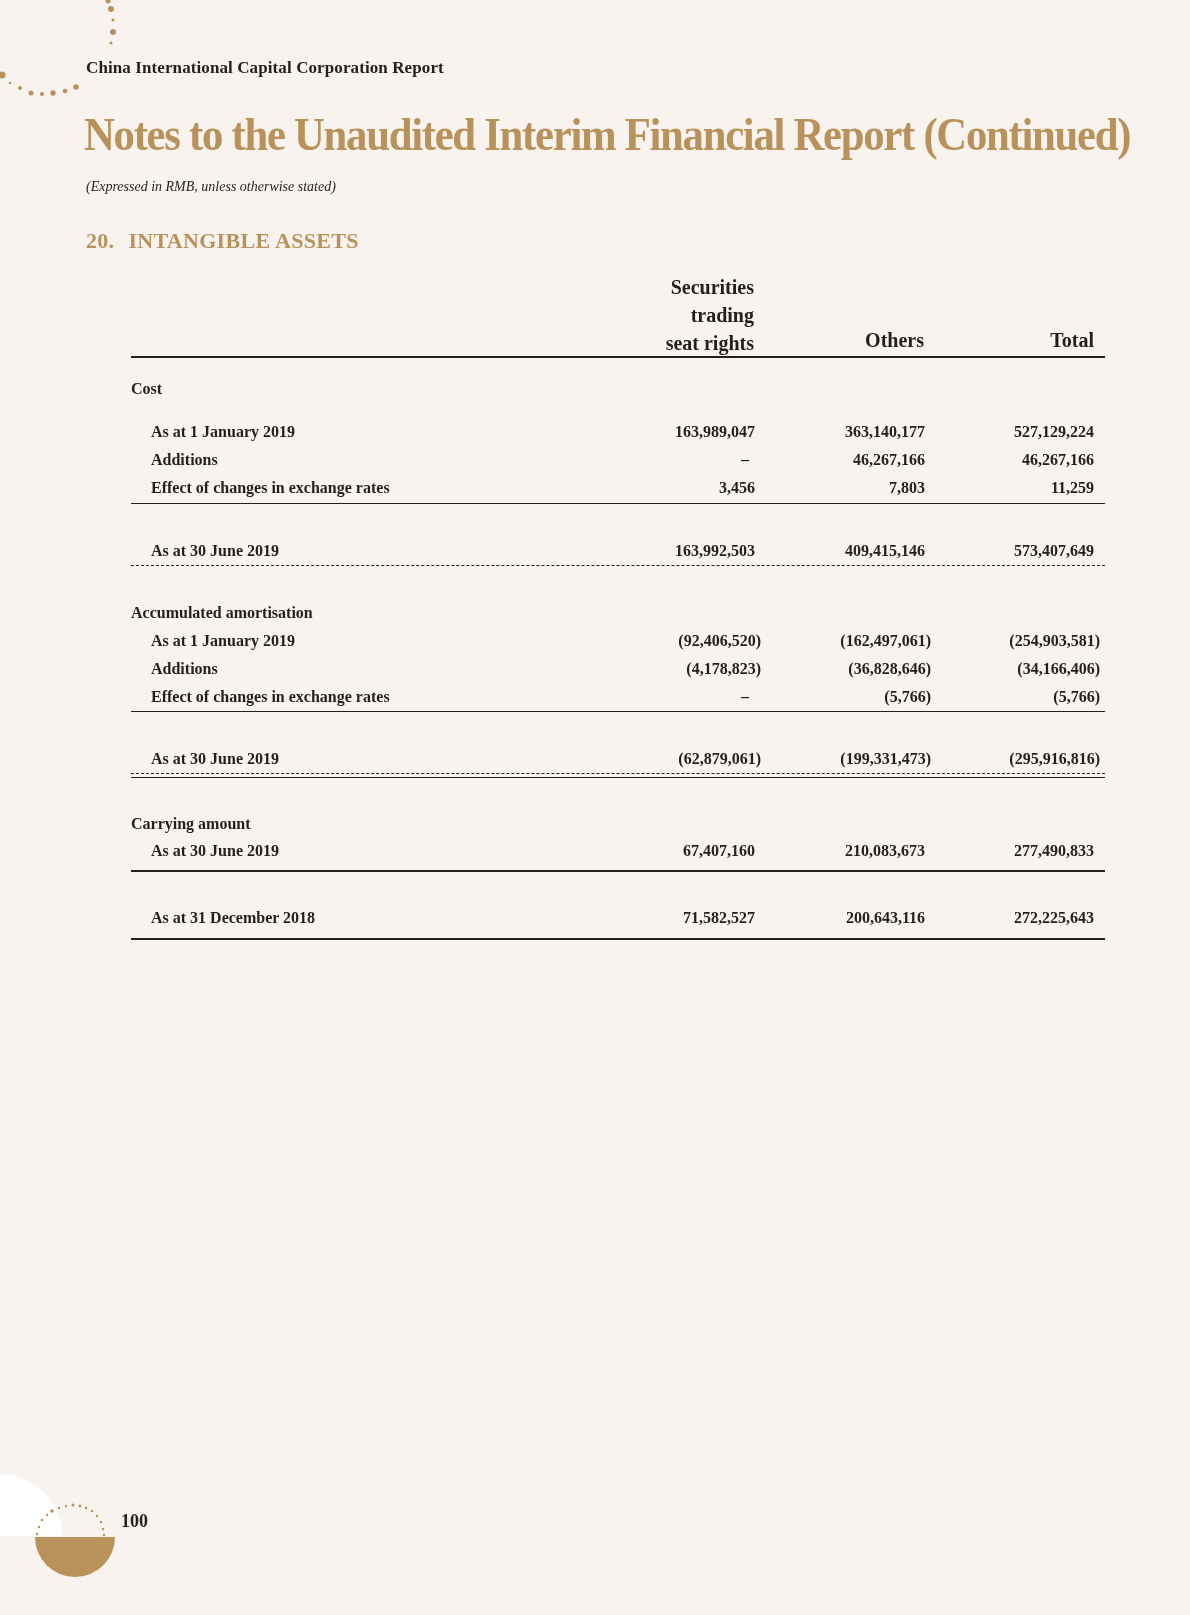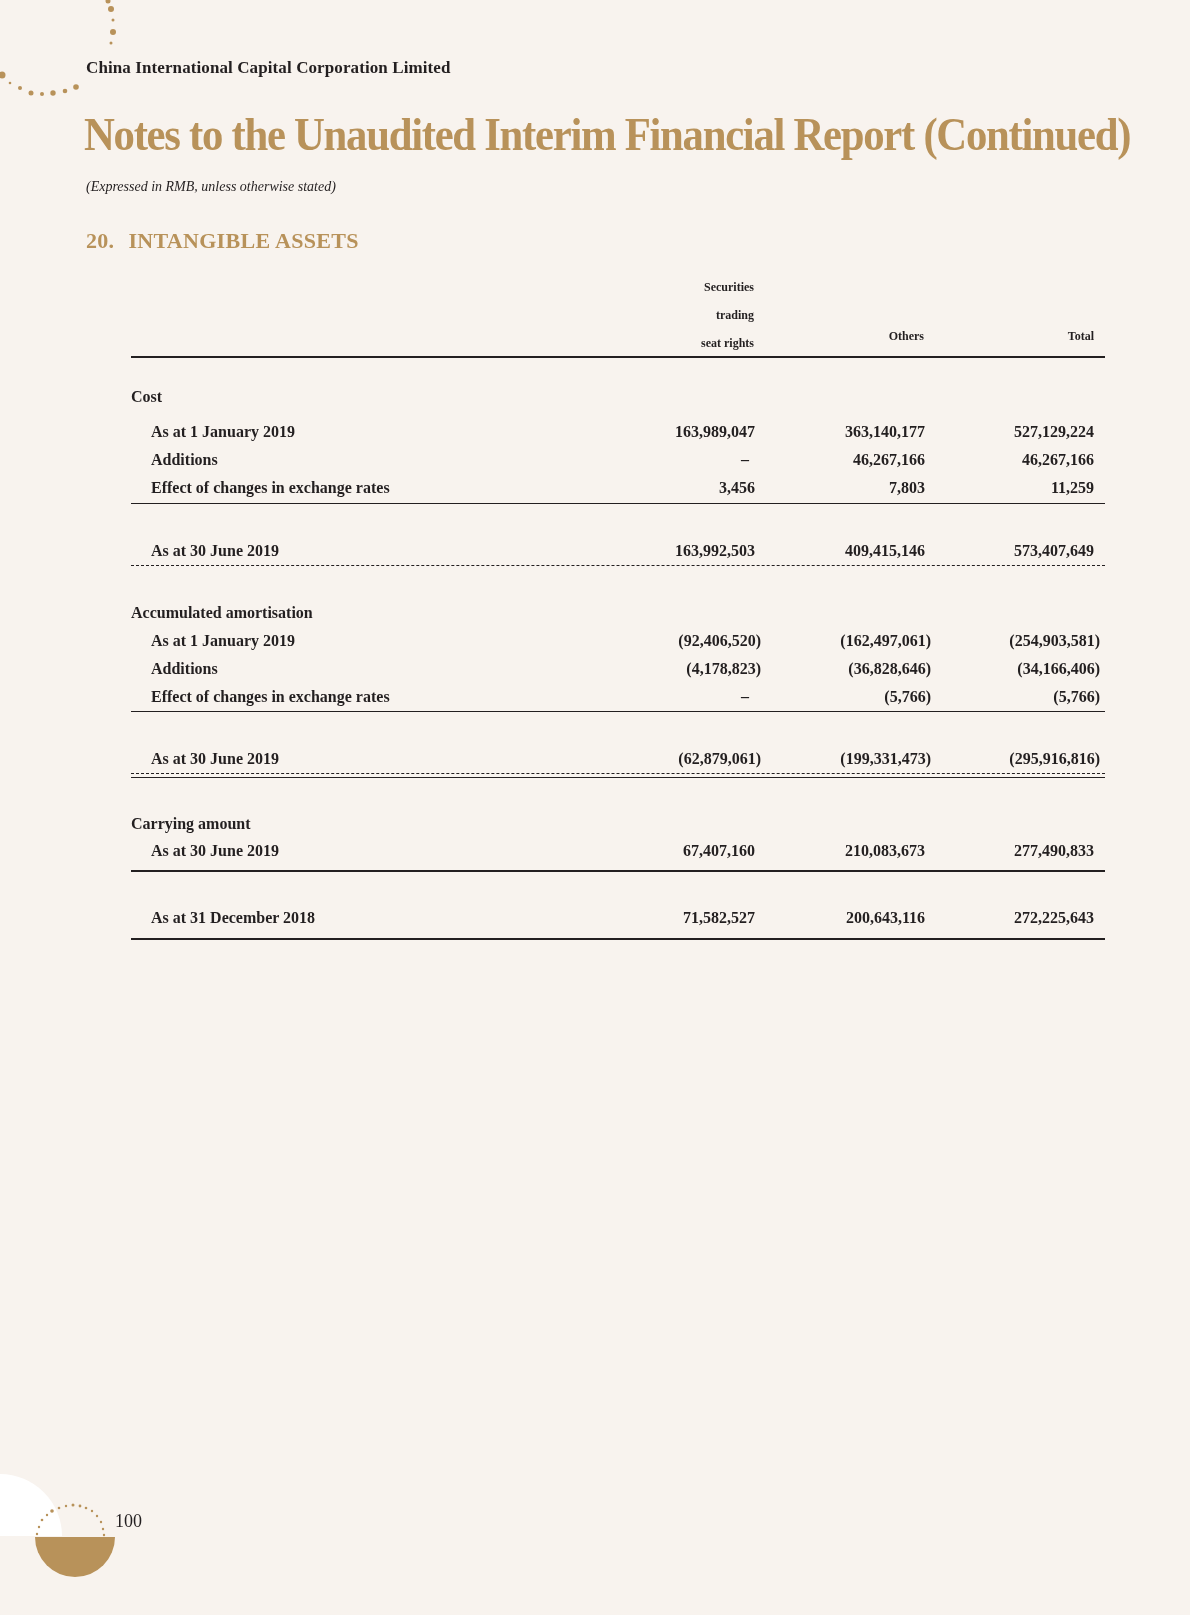--- a/index.html
+++ b/index.html
@@ -18,32 +18,32 @@
     letter-spacing: -1.4px; white-space: nowrap; transform: scaleX(0.93); transform-origin: left top;
   }
   .subtitle {
     left: 86px; top: 179px; font-size: 14px; font-style: italic;
   }
   .section {
     left: 86px; top: 228px; font-size: 22px; font-weight: bold; color: #b8925a; letter-spacing: 0.3px;
   }
   .section .num { margin-right: 14px; margin-top: 48px; }
 
-  .hdr { font-size: 12px; font-weight: bold; text-align: right; width: 200px; }
+  .hdr { font-size: 20px; font-weight: bold; text-align: right; width: 200px; }
   .rule { height: 0; left: 131px; width: 974px; }
   .solid1 { border-top: 1.2px solid #231f20; }
   .solid2 { border-top: 2px solid #231f20; }
   .dashed { border-top: 1.2px dashed #231f20; }
 
   .row { left: 131px; width: 974px; height: 24px; font-size: 16px; }
   .row .label { position: absolute; left: 20px; top: 0; white-space: nowrap; font-weight: bold; }
   .row .label.group { left: 0; font-weight: bold; }
   .row .val { position: absolute; top: 0; font-weight: bold; white-space: nowrap; }
 
-  .pagenum { left: 115px; top: 1511px; font-size: 18px; font-weight: normal; }
+  .pagenum { left: 121px; top: 1511px; font-size: 18px; font-weight: bold; }
 </style>
 </head>
 <body>
 
 <svg class="abs" style="left:0;top:0" width="130" height="110">
   <g fill="#b8925a">
     <circle cx="108" cy="1" r="2.5"></circle>
     <circle cx="111" cy="9" r="3"></circle>
     <circle cx="113" cy="20" r="1.5"></circle>
     <circle cx="113" cy="32" r="3"></circle>
@@ -52,37 +52,37 @@
     <circle cx="10" cy="83" r="1.3"></circle>
     <circle cx="20" cy="88" r="2"></circle>
     <circle cx="31" cy="93" r="2.5"></circle>
     <circle cx="42" cy="94" r="2"></circle>
     <circle cx="53" cy="93" r="2.7"></circle>
     <circle cx="65" cy="91" r="2.3"></circle>
     <circle cx="76" cy="87" r="2.8"></circle>
   </g>
 </svg>
 
-<div class="abs company">China International Capital Corporation Limited</div>
+<div class="abs company">China International Capital Corporation Report</div>
 <div class="abs title">Notes to the Unaudited Interim Financial Report (Continued)</div>
 <div class="abs subtitle">(Expressed in RMB, unless otherwise stated)</div>
 <div class="abs section">
   <span class="num">20.</span><span>INTANGIBLE ASSETS</span>
 </div>
 
 <div class="abs hdr" style="left:554px; top:273px; line-height:28px;">
   <div>Securities</div>
   <div>trading</div>
   <div>seat rights</div>
 </div>
 <div class="abs hdr" style="left:724px; top:329px;">Others</div>
 <div class="abs hdr" style="left:894px; top:329px;">Total</div>
 <div class="abs rule solid2" style="top:356px;"></div>
 
-<div class="abs row" style="top:388px;">
+<div class="abs row" style="top:380px;">
   <span class="label group">Cost</span>
 </div>
 <div class="abs row" style="top:423px;">
   <span class="label">As at 1 January 2019</span>
   <span class="val" style="right:350px">163,989,047</span>
   <span class="val" style="right:180px">363,140,177</span>
   <span class="val" style="right:11px">527,129,224</span>
 </div>
 <div class="abs row" style="top:451px;">
   <span class="label">Additions</span>

